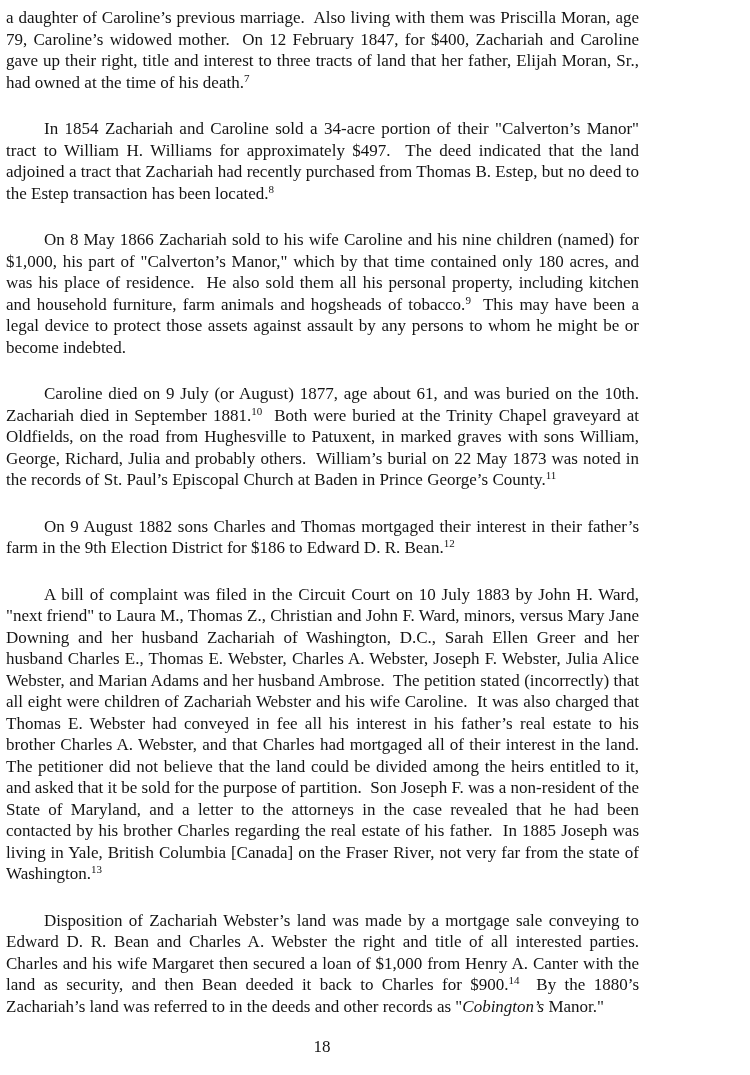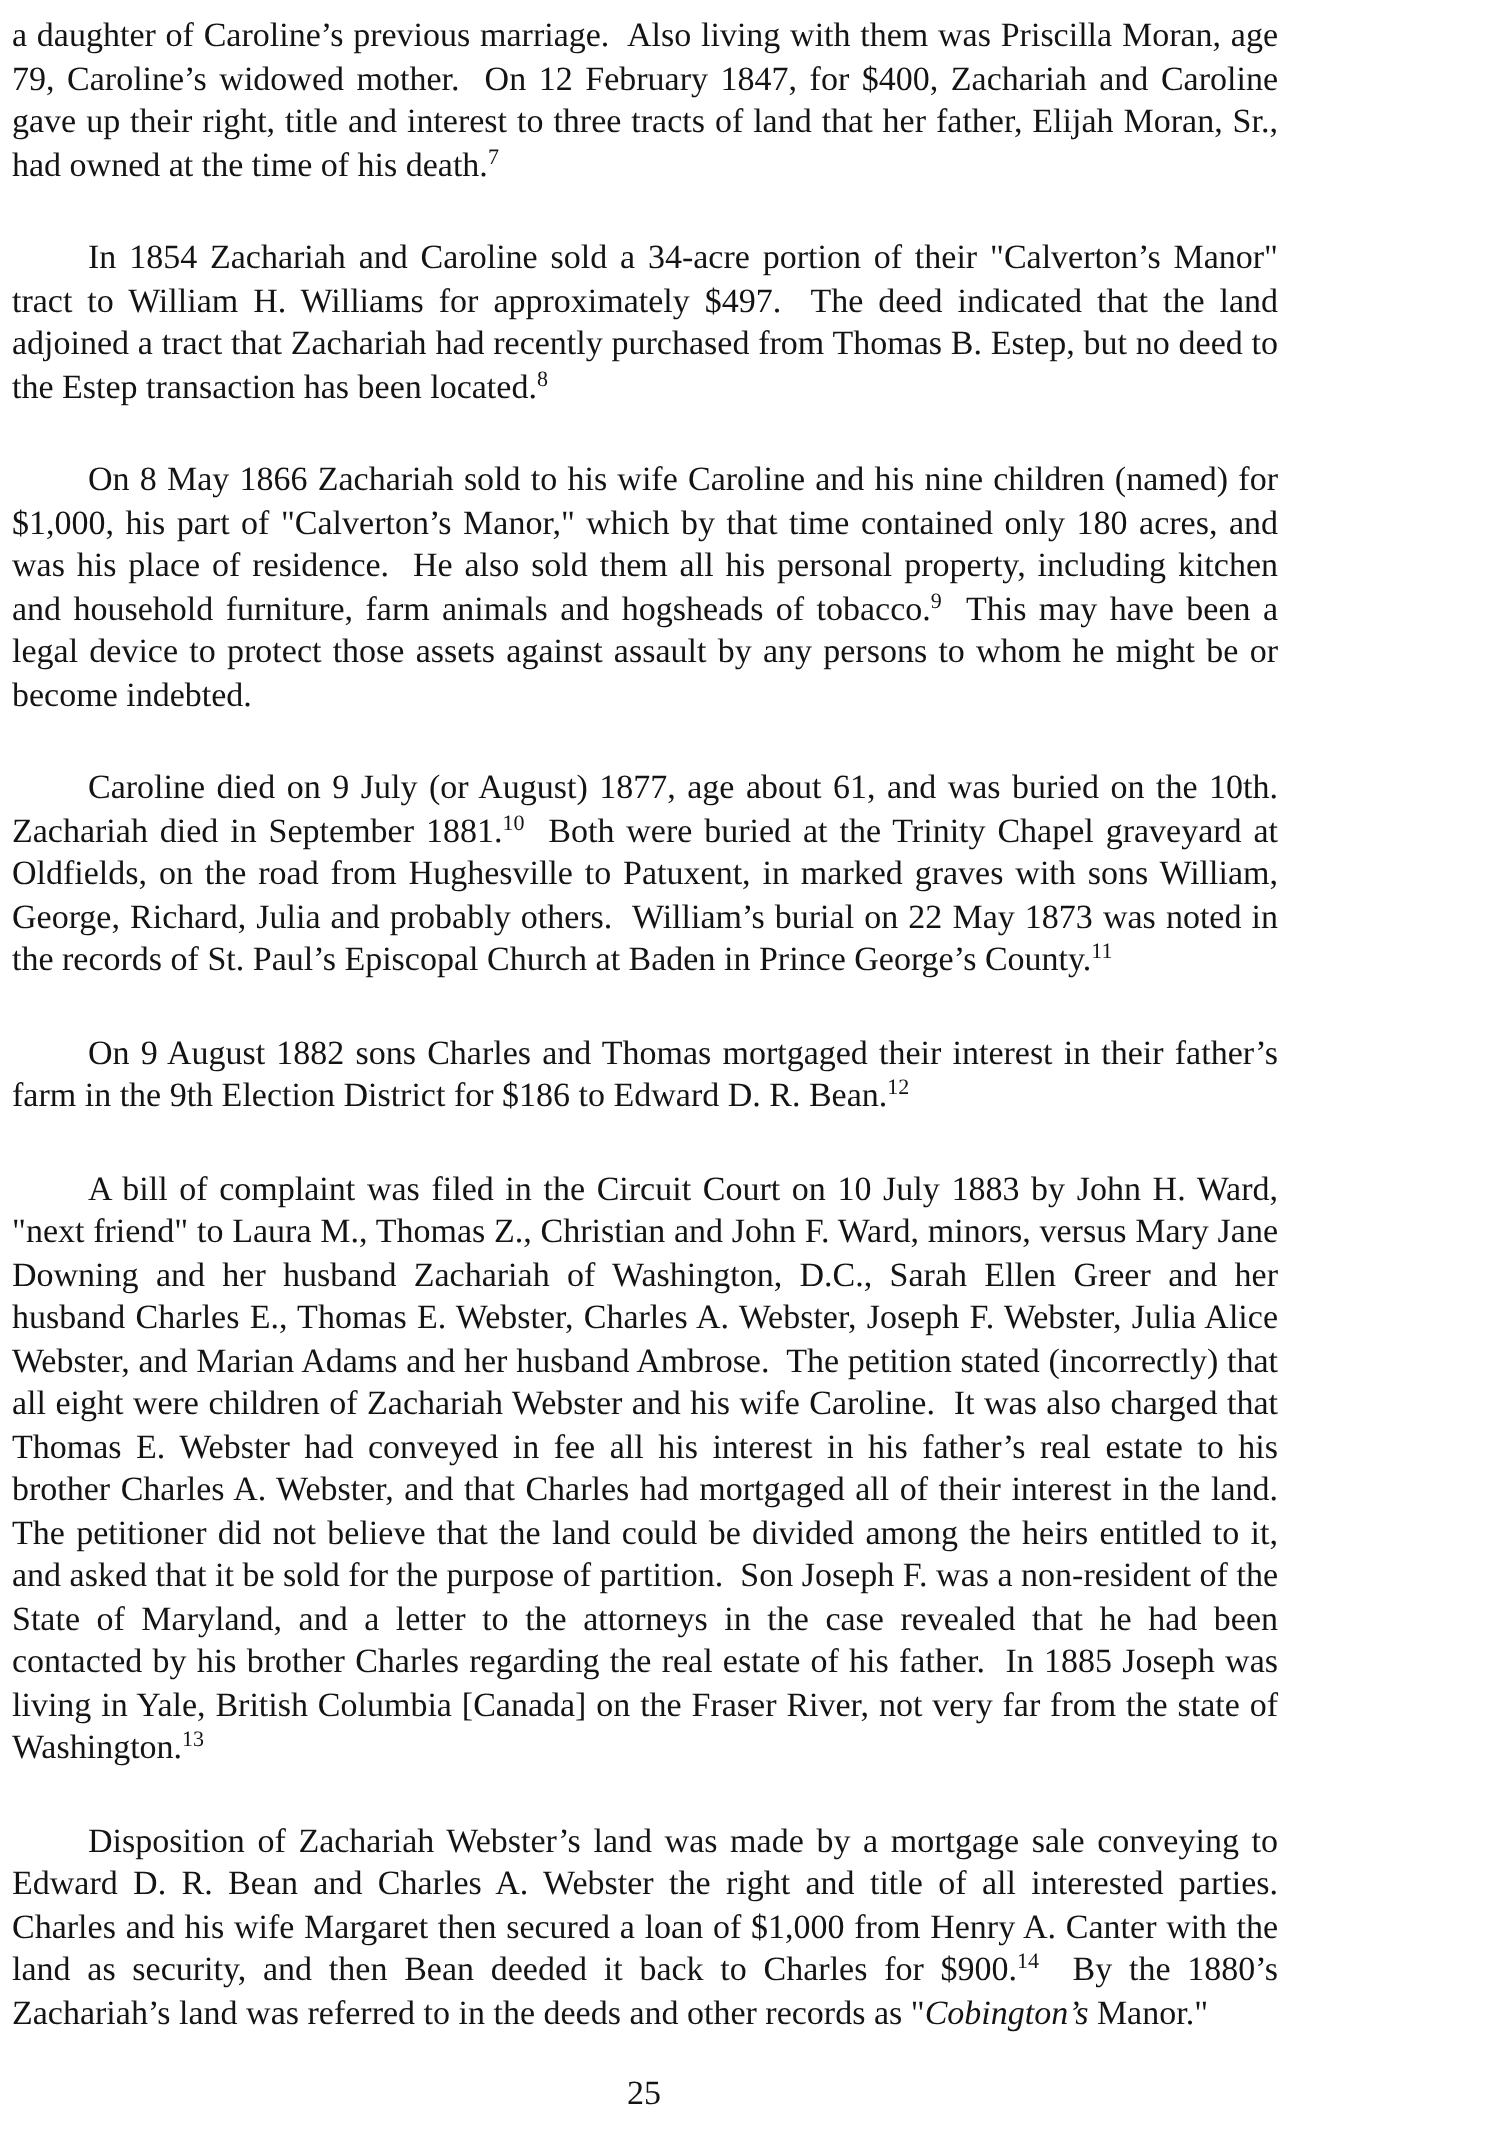--- a/index.html
+++ b/index.html
@@ -59,14 +59,14 @@
 <div class="scan-page">
   <div class="doc-body">
       <p class="para"><span>a daughter of Caroline’s previous marriage.  Also living with them was Priscilla Moran, age 79, Caroline’s widowed mother.  On 12 February 1847, for $400, Zachariah and Caroline gave up their right, title and interest to three tracts of land that her father, Elijah Moran, Sr., had owned at the time of his death.</span><sup>7</sup></p>
       <p class="para indent"><span>In 1854 Zachariah and Caroline sold a 34-acre portion of their "Calverton’s Manor" tract to William H. Williams for approximately $497.  The deed indicated that the land adjoined a tract that Zachariah had recently purchased from Thomas B. Estep, but no deed to the Estep transaction has been located.</span><sup>8</sup></p>
       <p class="para indent"><span>On 8 May 1866 Zachariah sold to his wife Caroline and his nine children (named) for $1,000, his part of "Calverton’s Manor," which by that time contained only 180 acres, and was his place of residence.  He also sold them all his personal property, including kitchen and household furniture, farm animals and hogsheads of tobacco.</span><sup>9</sup><span>  This may have been a legal device to protect those assets against assault by any persons to whom he might be or become indebted.</span></p>
       <p class="para indent"><span>Caroline died on 9 July (or August) 1877, age about 61, and was buried on the 10th. Zachariah died in September 1881.</span><sup>10</sup><span>  Both were buried at the Trinity Chapel graveyard at Oldfields, on the road from Hughesville to Patuxent, in marked graves with sons William, George, Richard, Julia and probably others.  William’s burial on 22 May 1873 was noted in the records of St. Paul’s Episcopal Church at Baden in Prince George’s County.</span><sup>11</sup></p>
       <p class="para indent"><span>On 9 August 1882 sons Charles and Thomas mortgaged their interest in their father’s farm in the 9th Election District for $186 to Edward D. R. Bean.</span><sup>12</sup></p>
       <p class="para indent"><span>A bill of complaint was filed in the Circuit Court on 10 July 1883 by John H. Ward, "next friend" to Laura M., Thomas Z., Christian and John F. Ward, minors, versus Mary Jane Downing and her husband Zachariah of Washington, D.C., Sarah Ellen Greer and her husband Charles E., Thomas E. Webster, Charles A. Webster, Joseph F. Webster, Julia Alice Webster, and Marian Adams and her husband Ambrose.  The petition stated (incorrectly) that all eight were children of Zachariah Webster and his wife Caroline.  It was also charged that Thomas E. Webster had conveyed in fee all his interest in his father’s real estate to his brother Charles A. Webster, and that Charles had mortgaged all of their interest in the land.  The petitioner did not believe that the land could be divided among the heirs entitled to it, and asked that it be sold for the purpose of partition.  Son Joseph F. was a non-resident of the State of Maryland, and a letter to the attorneys in the case revealed that he had been contacted by his brother Charles regarding the real estate of his father.  In 1885 Joseph was living in Yale, British Columbia [Canada] on the Fraser River, not very far from the state of Washington.</span><sup>13</sup></p>
       <p class="para indent"><span>Disposition of Zachariah Webster’s land was made by a mortgage sale conveying to Edward D. R. Bean and Charles A. Webster the right and title of all interested parties.  Charles and his wife Margaret then secured a loan of $1,000 from Henry A. Canter with the land as security, and then Bean deeded it back to Charles for $900.</span><sup>14</sup><span>  By the 1880’s Zachariah’s land was referred to in the deeds and other records as "</span><em>Cobington’s</em><span> Manor."</span></p>
     </div>
-  <div class="page-footer">25</div>
+  <div class="page-footer">18</div>
 </div>
 
 </body></html>

